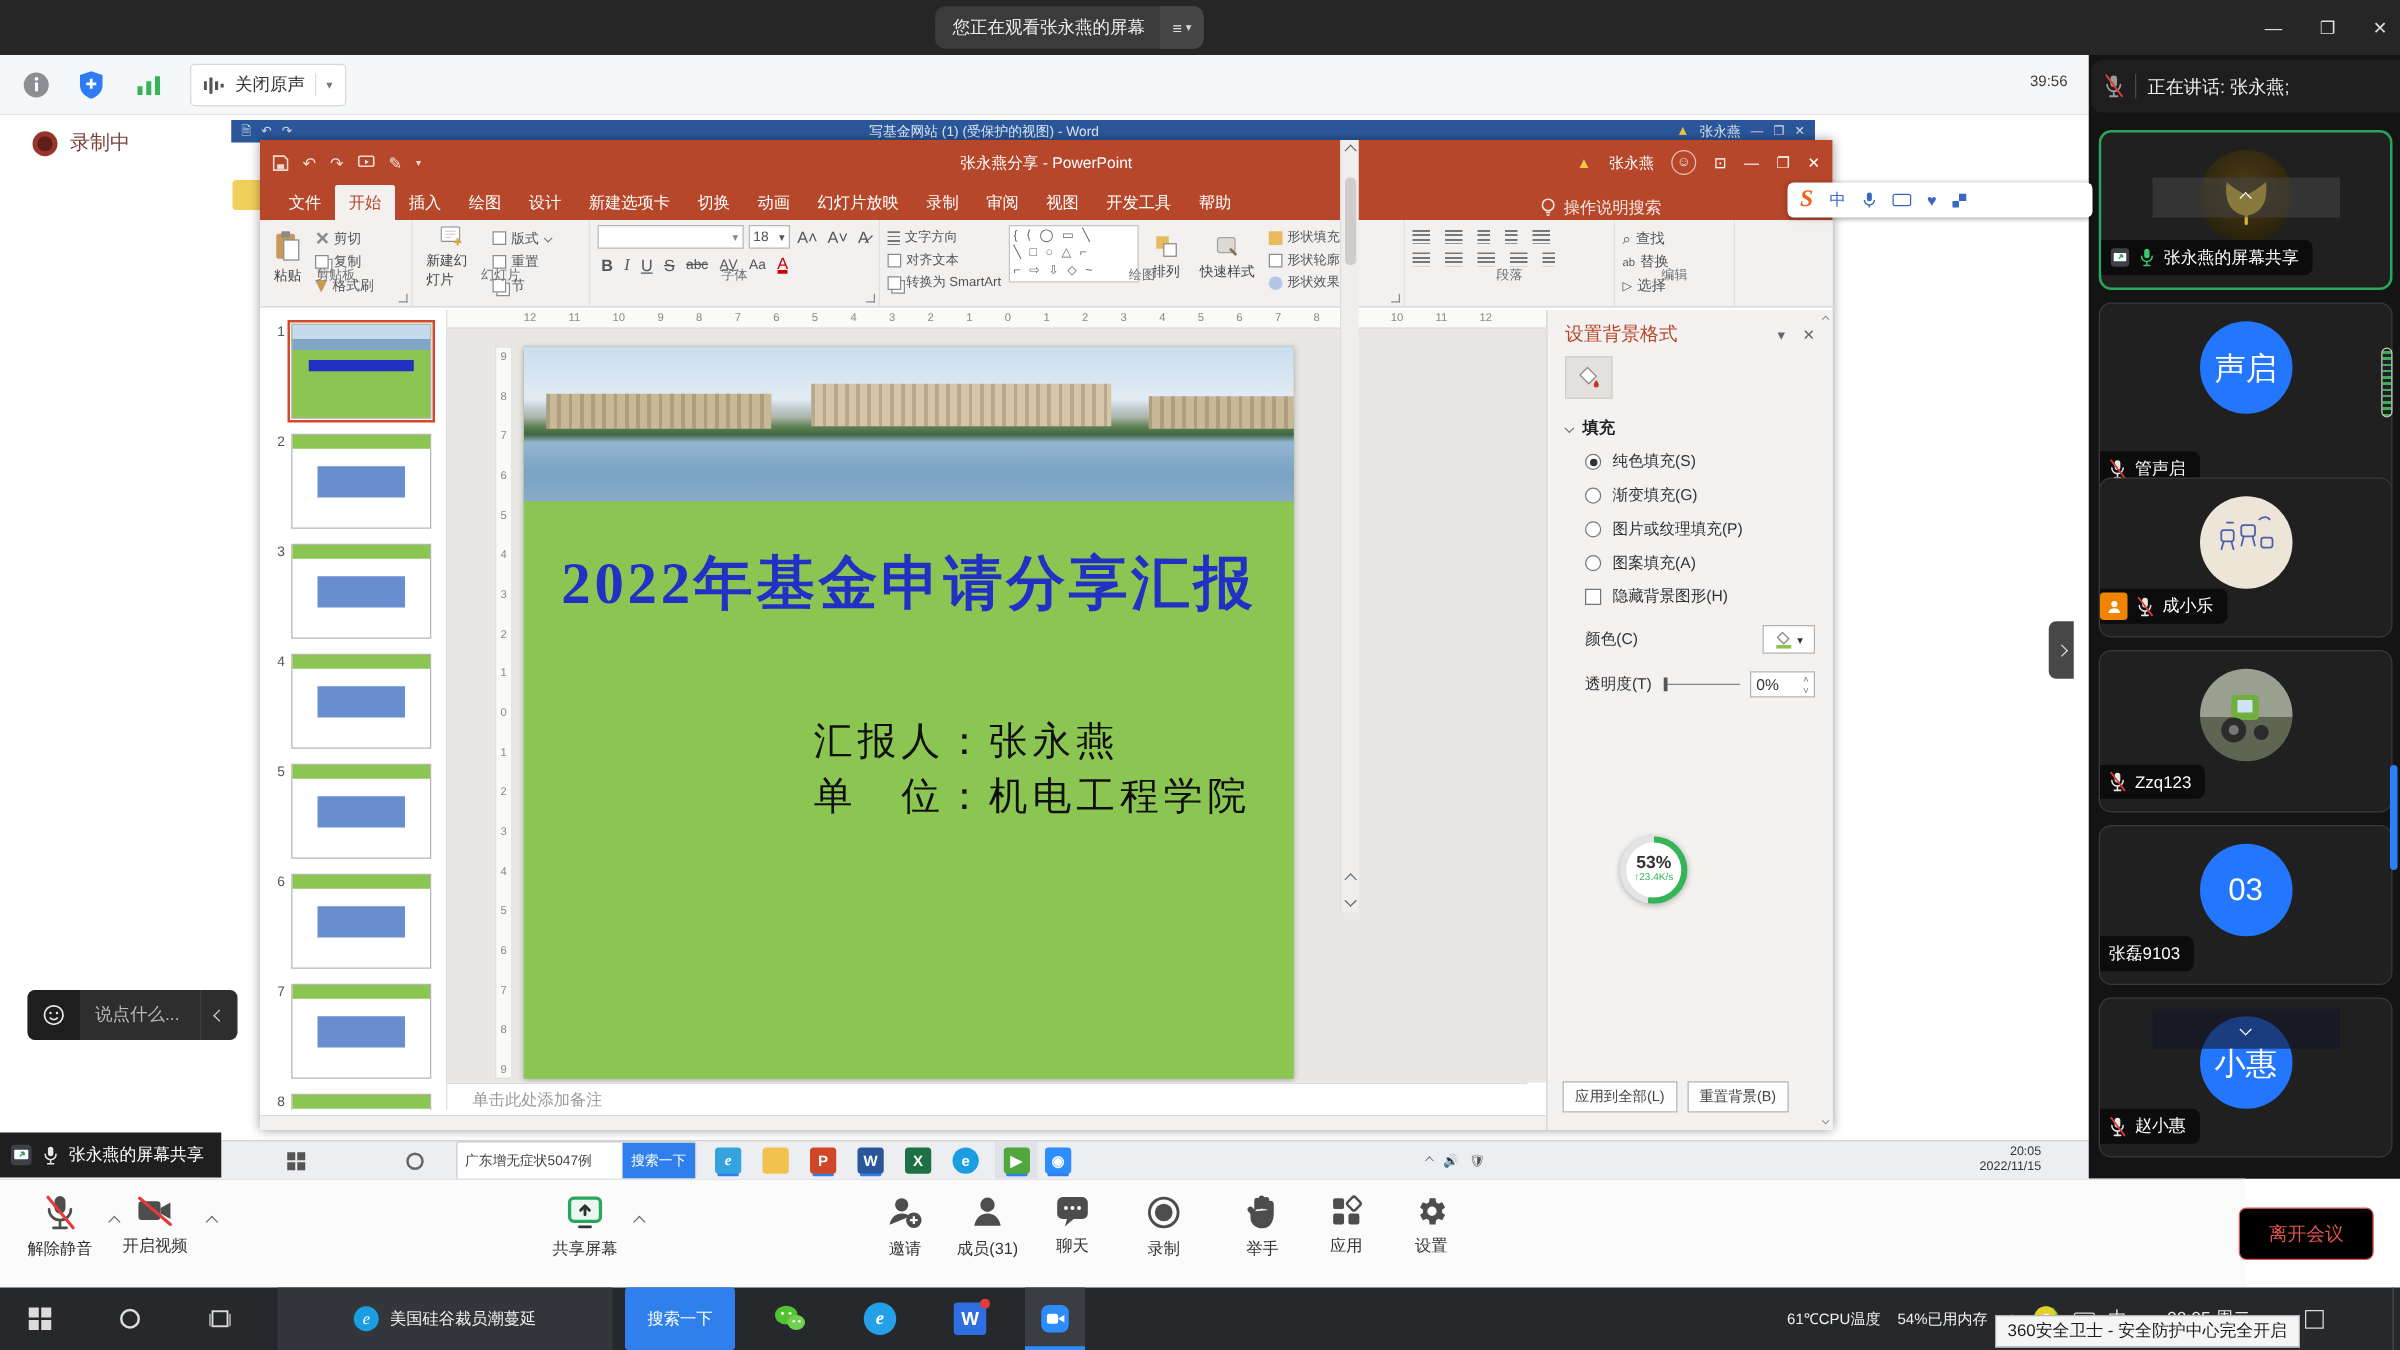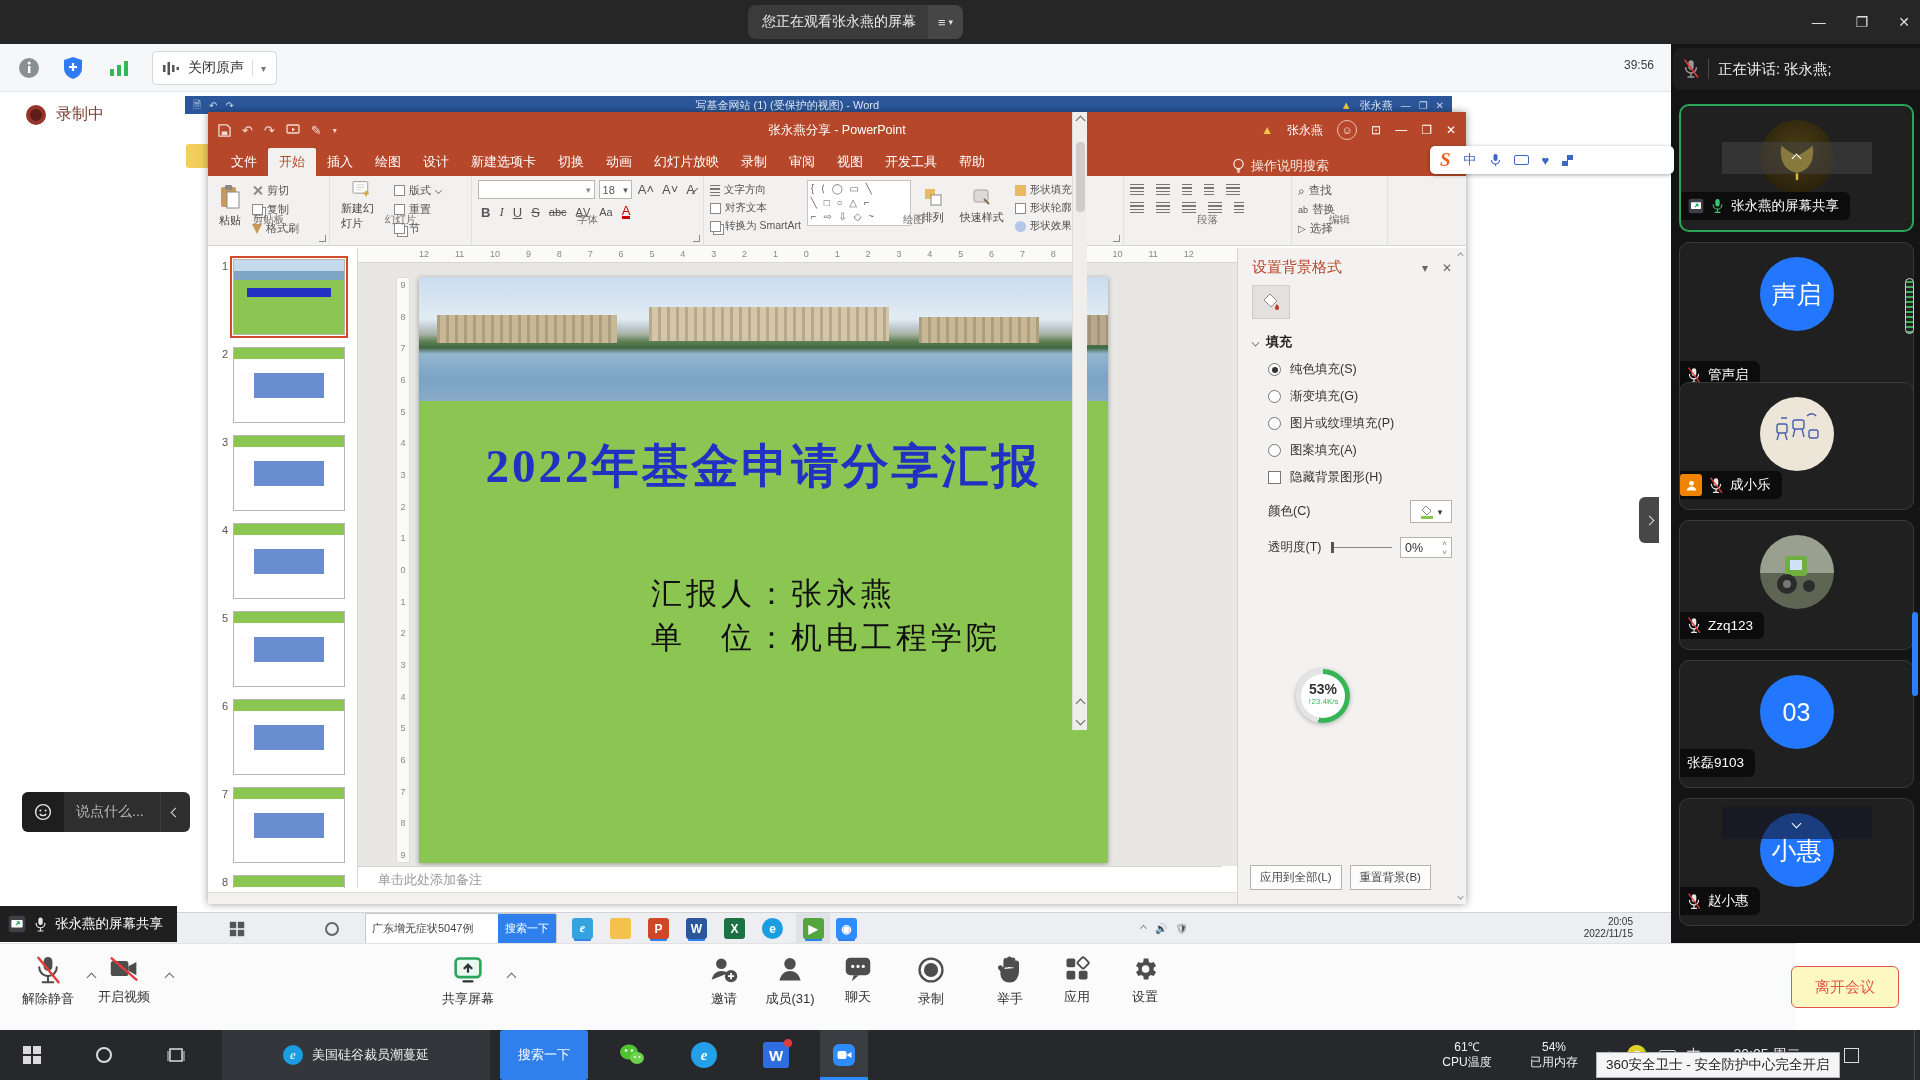--- a/index.html
+++ b/index.html
@@ -70,21 +70,21 @@
 .tmini{width:112px;height:76px;border:1px solid #b9b6b4;background:#fff;position:relative}
 .tmini::before{content:"";position:absolute;left:0;top:0;width:100%;height:11px;background:#8cc652}
 .tmini::after{content:"";position:absolute;left:18%;top:34%;width:64%;height:34%;background:#4472c4;opacity:.8}
 .thumb-row:first-of-type .tmini{background:#8cc652;outline:2px solid #d2492e;outline-offset:1px}
 .thumb-row:first-of-type .tmini::before{height:20px;background:linear-gradient(180deg,#c6daed 0 55%,#7fa6c6 55% 100%)}
 .thumb-row:first-of-type .tmini::after{left:12%;top:38%;width:76%;height:9px;background:#2230c4;opacity:1}
 #editor{position:absolute;left:150px;top:136px;width:879px;height:618px;background:#e9e7e4}
 #ruler-h{position:absolute;left:150px;top:136px;width:879px;height:15px;background:#fafaf8;border-bottom:1px solid #d8d5d3}
 #ruler-h .nums{position:absolute;left:61px;top:1px;width:775px;display:flex;justify-content:space-between;font-size:9px;color:#888}
 #vruler{position:absolute;left:188px;top:165px;width:14px;height:586px;background:#fafaf8;border:1px solid #e0dedc;display:flex;flex-direction:column;justify-content:space-between;align-items:center;font-size:9px;color:#888;padding:2px 0}
-#slide{position:absolute;left:211px;top:165px;width:689px;height:586px;background:#8cc652;box-shadow:0 1px 5px rgba(0,0,0,.35);overflow:hidden}
+#slide{position:absolute;left:211px;top:165px;width:616px;height:586px;background:#8cc652;box-shadow:0 1px 5px rgba(0,0,0,.35);overflow:hidden}
 #photo{position:absolute;left:0;top:0;width:775px;height:124px;background:linear-gradient(180deg,#cadcee 0%,#e2ecf4 34%,#c2cdd2 40%,#a9b4a8 46%,#5e8052 52%,#3f6644 57%,#93b5d0 62%,#7ba3c4 82%,#88abc8 100%)}
 .bld{position:absolute;background:#c9b896;background-image:repeating-linear-gradient(90deg,rgba(90,80,60,.25) 0 3px,transparent 3px 9px)}
 #s-title{position:absolute;left:0;top:158px;width:100%;text-align:center;font-family:"Liberation Serif",serif;font-weight:bold;font-size:47px;letter-spacing:3px;color:#2230c4}
 #s-body{position:absolute;left:232px;top:294px;font-family:"DejaVu Serif",serif;font-size:31px;letter-spacing:4px;color:#101010;line-height:44px}
 #vscroll{position:absolute;left:864px;top:0;width:15px;height:618px;background:#f0eeec;border-left:1px solid #ddd;display:flex;flex-direction:column;align-items:center}
 #vscroll .thumb{width:9px;height:70px;background:#cfccc9;border-radius:4px;margin-top:18px}
 #vscroll .navs{margin-top:auto;display:flex;flex-direction:column;gap:10px;align-items:center;padding-bottom:6px}
 #notes{position:absolute;left:150px;top:754px;width:864px;height:26px;background:#fff;border-top:1px solid #d5d2d0;display:flex;align-items:center;padding-left:20px;color:#9a9a9a;font-size:13px}
 #ppt-status{position:absolute;left:0;top:780px;width:1258px;height:12px;background:#f3f1f0;border-top:1px solid #ddd}
 
@@ -142,29 +142,29 @@
 .plabel{position:absolute;left:0;bottom:10px;max-width:225px;background:rgba(8,8,8,.8);border-radius:0 6px 6px 0;padding:5px 11px 5px 7px;display:flex;align-items:center;gap:7px;color:#fff;font-size:13.5px;white-space:nowrap}
 .pband{position:absolute;left:50%;transform:translateX(-50%);width:150px;height:32px;background:rgba(70,70,70,.55);display:flex;align-items:center;justify-content:center;z-index:2}
 .hostbadge{width:22px;height:22px;background:#f08300;border-radius:3px;margin:-5px 0 -5px -7px;display:flex;align-items:center;justify-content:center}
 #volmeter{position:absolute;left:234px;top:234px;width:9px;height:56px;border:1px solid #cfcfcf;border-radius:5px;background:repeating-linear-gradient(180deg,#3fae5a 2px 4px,transparent 4px 7px)}
 #bluescroll{position:absolute;left:241px;top:568px;width:6px;height:84px;background:#2d7ff7;border-radius:3px}
 
 #ctrlbar{left:0;top:943px;width:1796px;height:87px;background:#fbfbfb;border-top:1px solid #e2e2e2}
 .cbtn{position:absolute;top:11px;width:84px;text-align:center;color:#333;font-size:13px;cursor:pointer}
 .cbtn svg{margin:0 auto 5px auto}
 .cchev{position:absolute;top:30px;cursor:pointer}
-#leave{position:absolute;left:1791px;top:22px;width:108px;height:42px;border:1px solid #e0564f;border-radius:6px;color:#e0564f;font-size:15px;display:flex;align-items:center;justify-content:center;background:#fef9c3;cursor:pointer}
+#leave{position:absolute;left:1791px;top:22px;width:108px;height:42px;border:1px solid #e0564f;border-radius:6px;color:#e0564f;font-size:15px;display:flex;align-items:center;justify-content:center;background:#000000;cursor:pointer}
 
 #taskbar{left:0;top:1030px;width:1920px;height:50px;background:#26282b;color:#e8e8e8}
 #taskbar .ti{position:absolute;top:0;height:50px;display:flex;align-items:center;justify-content:center}
 .winlogo{display:grid;grid-template-columns:8px 8px;grid-gap:2px}
 .winlogo i{width:8px;height:8px;background:#dcdcdc}
 #newsbtn{left:222px;width:268px;background:#33363a;gap:9px;padding:0 10px;font-size:13px;color:#f0f0f0}
 #tsearch{left:500px;top:10px;height:30px;width:88px;background:#2f80ed;border-radius:3px;font-size:13px;color:#fff}
-.tray2{flex-direction:column;font-size:12px;line-height:15px;color:#f0f0f0}
+.tray2{flex-direction:row;font-size:12px;line-height:15px;color:#f0f0f0}
 #tooltip{position:absolute;left:1596px;top:1052px;height:26px;background:#f5f5f5;border:1px solid #b5b5b5;color:#1e1e1e;font-size:13.5px;display:flex;align-items:center;padding:0 9px;z-index:9;white-space:nowrap}
 #showdesk{position:absolute;right:0;top:1030px;width:6px;height:50px;border-left:1px solid #4a4a4a}
 .badge-dot{position:absolute;right:-3px;top:-3px;width:8px;height:8px;border-radius:50%;background:#e23b3b}
 </style>
 </head>
 <body>
 
 <div class="abs" id="topbar">
   <div id="title-pill">
     <span>您正在观看张永燕的屏幕</span>

